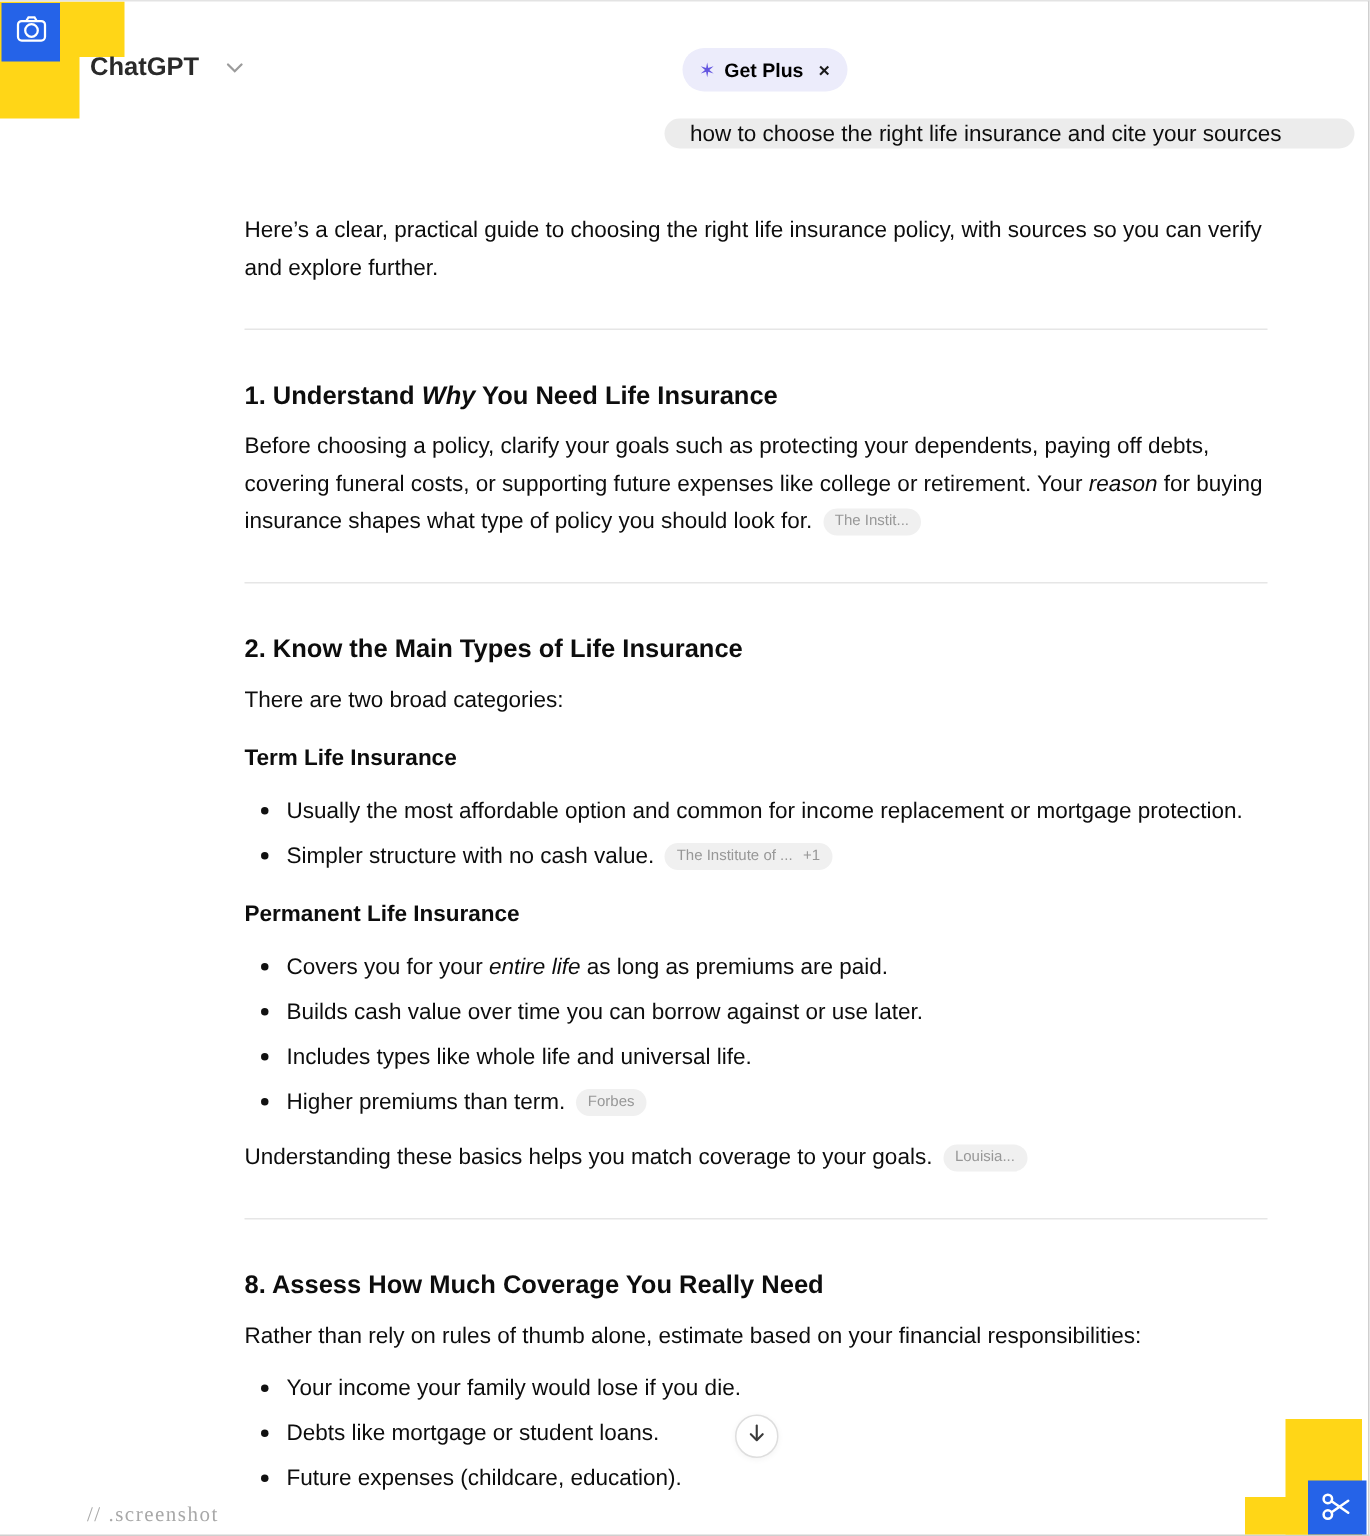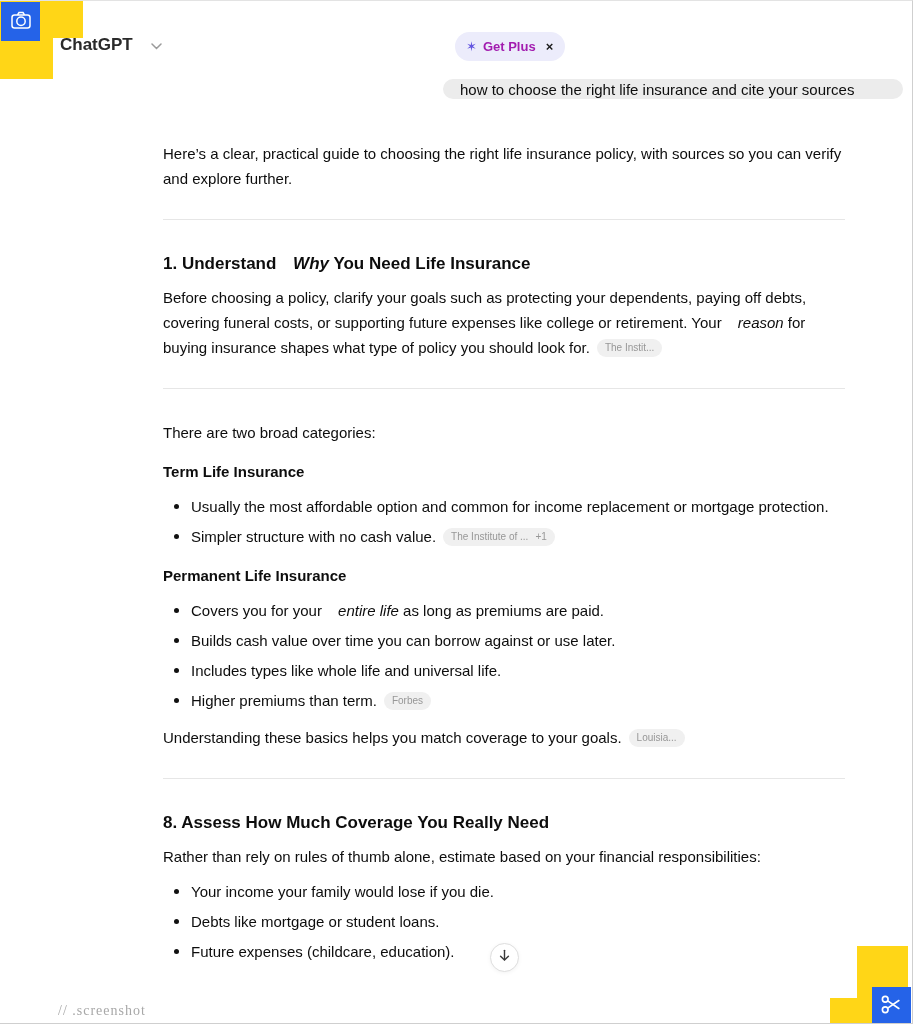--- a/index.html
+++ b/index.html
@@ -33,21 +33,21 @@
     position:absolute; left:60px; top:34px; display:flex; align-items:center;
     gap:18px; cursor:pointer;
   }
   .model-name { font-size:17px; font-weight:600; color:#2a2a2a; }
   .get-plus {
     position:absolute; left:455px; top:31px; height:29px; padding:0 12px 0 11px;
     background:#ececfb; border-radius:15px; display:flex; align-items:center;
     gap:6px; cursor:pointer;
   }
   .sparkle { color:#6355e0; font-size:13px; line-height:1; }
-  .get-plus-label { color:#a21caf; font-size:13px; font-weight:700; }
+  .get-plus-label { color:#000000; font-size:13px; font-weight:700; }
   .get-plus-x { color:#1a1a1a; font-size:13px; font-weight:700; margin-left:4px; cursor:pointer; }
 
   
   .user-bubble {
     position:absolute; left:443px; top:78px; width:460px; height:20px;
     background:#ececec; border-radius:17px; display:flex; align-items:center;
     padding:0 17px; font-size:15px; color:#0d0d0d; white-space:nowrap;
   }
 
   
@@ -55,21 +55,21 @@
   .content p { margin:0; }
   .content h3 { font-size:17px; line-height:26px; font-weight:700; margin:0 0 8px 0; }
   .content hr { border:none; border-top:1px solid #e6e6e6; margin:28px 0 31px 0; }
   .sub { font-weight:700; margin-top:14px !important; }
   .content ul { list-style:none; margin:10px 0 12px 0; padding:0; }
   .content li { position:relative; padding-left:28px; margin-bottom:5px; }
   .content li::before {
     content:""; position:absolute; left:11px; top:10px; width:5px; height:5px;
     border-radius:50%; background:#111;
   }
-  b { font-weight:400; } i { font-style:italic;margin-left:12px; }
+  b { font-weight:400; } i { font-style:italic; }
 
   .citation {
     display:inline-block; background:#f0f0f0; color:#979797; font-size:10px;
     line-height:14px; padding:2px 8px; border-radius:10px; vertical-align:2px;
     margin-left:7px; white-space:nowrap; cursor:pointer;
   }
   .citation .extra { margin-left:7px; }
 
   
   .scroll-btn {
@@ -124,20 +124,21 @@
 
   <p><span>Here’s a clear, practical guide to </span><b>choosing the right life insurance policy</b><span>, with sources so you can verify and explore further.</span></p>
 
   <hr>
 
   <h3><span>1. Understand </span><i>Why</i><span> You Need Life Insurance</span></h3>
   <p><span>Before choosing a policy, clarify your goals such as protecting your dependents, paying off debts, covering funeral costs, or supporting future expenses like college or retirement. Your </span><i>reason</i><span> for buying insurance shapes what type of policy you should look for.</span><span class="citation">The Instit...</span></p>
 
   <hr>
 
+  <h3>2. Know the Main Types of Life Insurance</h3>
   <p>There are two broad categories:</p>
 
   <p class="sub">Term Life Insurance</p>
   <ul>
     <li><span>Usually the most affordable option and common for income replacement or mortgage protection.</span></li>
     <li><span>Simpler structure with no cash value.</span><span class="citation"><span>The Institute of ...</span><span class="extra">+1</span></span></li>
   </ul>
 
   <p class="sub">Permanent Life Insurance</p>
   <ul>

